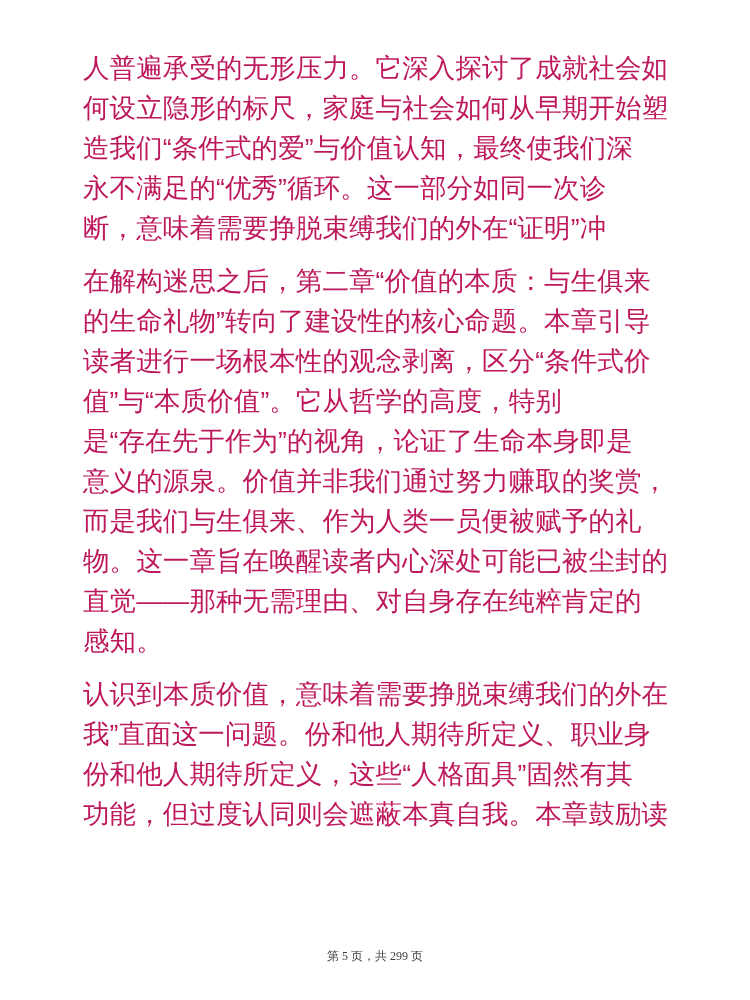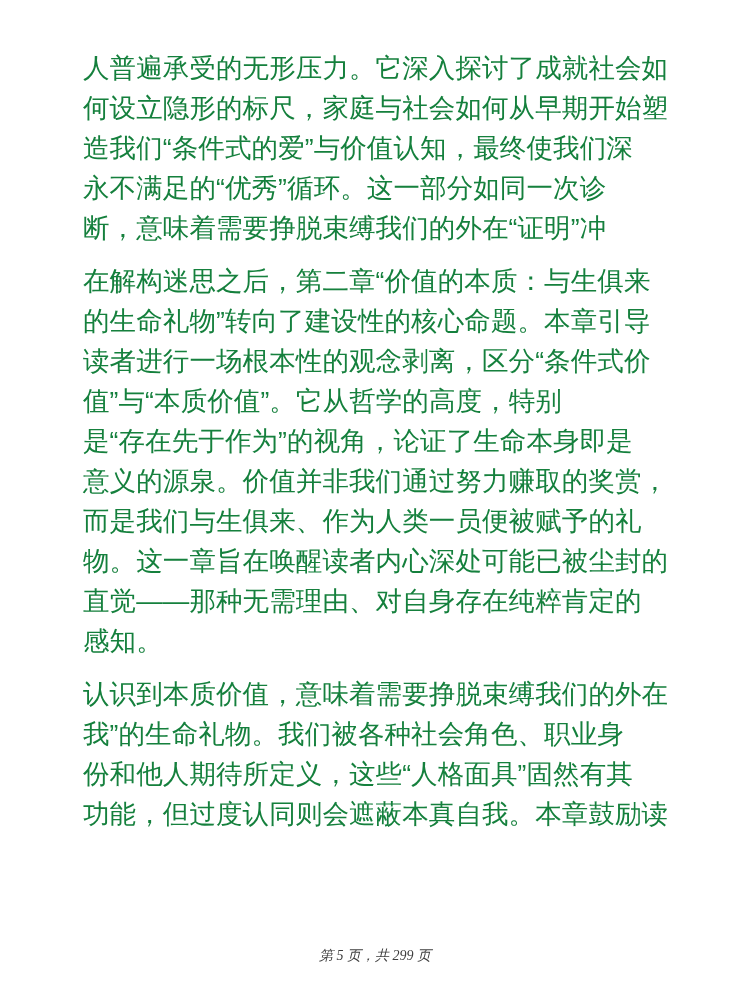--- a/index.html
+++ b/index.html
@@ -9,42 +9,41 @@
     height: 1000px;
     background: #ffffff;
     overflow: hidden;
     font-family: "Liberation Sans", sans-serif;
   }
   .text-area {
     position: absolute;
     left: 83px;
     top: 48px;
     width: 592px;
-    color: #15803d;
+    color: #be185d;
   }
   .para { margin: 0 0 13px 0; padding: 0; }
   .line {
     display: block;
     font-size: 26.5px;
     line-height: 40px;
     white-space: nowrap;
     letter-spacing: 0.1px;
     font-weight: 400;
   }
   .footer {
     position: absolute;
     top: 946px;
     left: 0;
     width: 100%;
     text-align: center;
-    font-size: 14px;
+    font-size: 12px;
     line-height: 20px;
     color: #3d3d3d;
     font-family: "Liberation Serif", serif;
-    font-style: italic;
   }
 </style>
 </head>
 <body>
 
 <div class="page">
   <div class="text-area">
     <p class="para">
       <span class="line">人普遍承受的无形压力。它深入探讨了成就社会如</span>
       <span class="line">何设立隐形的标尺，家庭与社会如何从早期开始塑</span>
@@ -59,19 +58,19 @@
       <span class="line">值”与“本质价值”。它从哲学的高度，特别</span>
       <span class="line">是“存在先于作为”的视角，论证了生命本身即是</span>
       <span class="line">意义的源泉。价值并非我们通过努力赚取的奖赏，</span>
       <span class="line">而是我们与生俱来、作为人类一员便被赋予的礼</span>
       <span class="line">物。这一章旨在唤醒读者内心深处可能已被尘封的</span>
       <span class="line">直觉——那种无需理由、对自身存在纯粹肯定的</span>
       <span class="line">感知。</span>
     </p>
     <p class="para">
       <span class="line">认识到本质价值，意味着需要挣脱束缚我们的外在</span>
-      <span class="line">我”的生命礼物。我们被各种社会角色、职业身</span>
+      <span class="line">我”直面这一问题。份和他人期待所定义、职业身</span>
       <span class="line">份和他人期待所定义，这些“人格面具”固然有其</span>
       <span class="line">功能，但过度认同则会遮蔽本真自我。本章鼓励读</span>
     </p>
   </div>
   <div class="footer">第 5 页，共 299 页</div>
 </div>
 
 </body></html>

